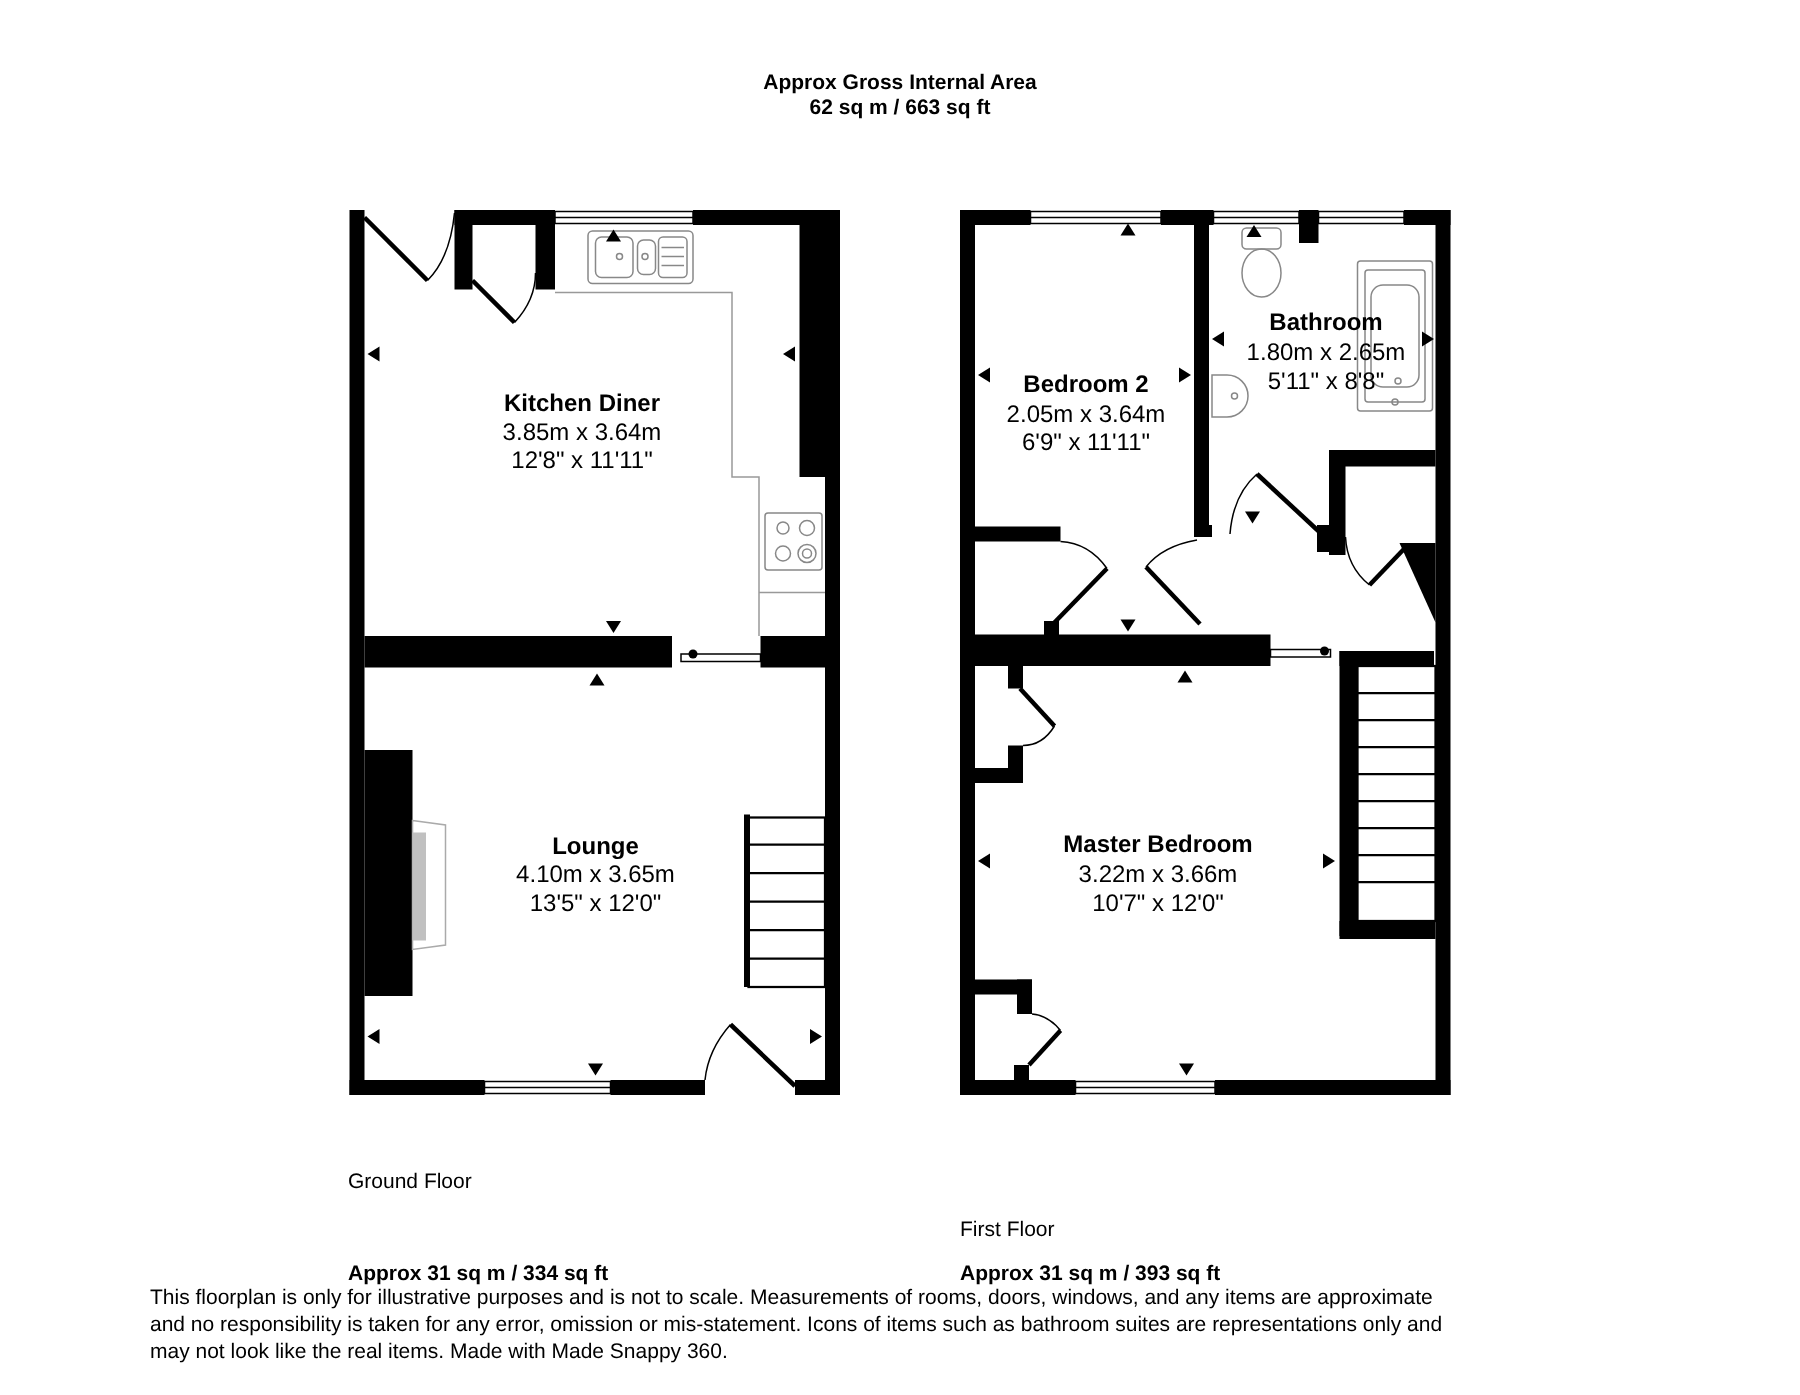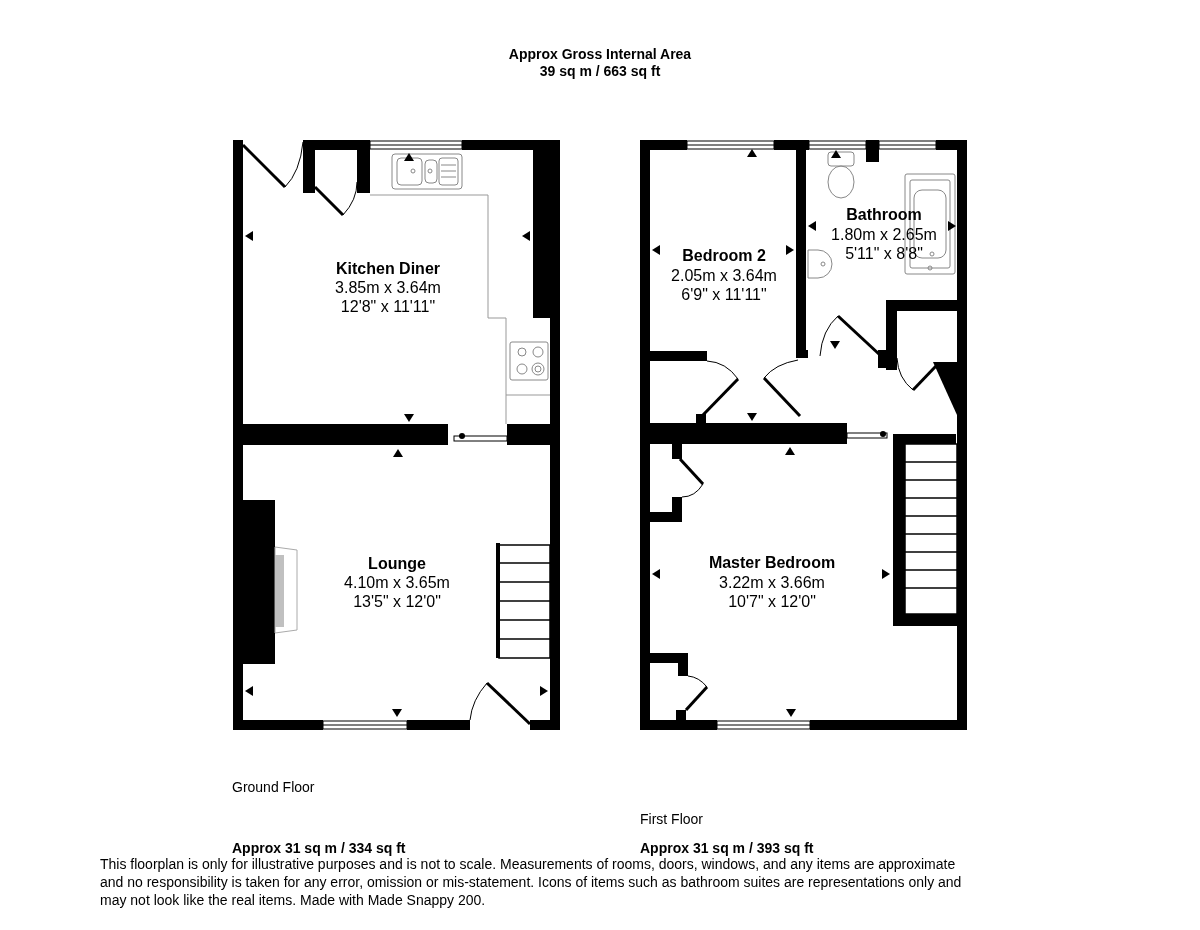--- a/index.html
+++ b/index.html
@@ -12,21 +12,21 @@
   .disclaimer { left:100px; width:1000px; top:855px; text-align:left; font-size:14px; line-height:18px; }
   svg { position:absolute; left:0; top:0; }
   .room-label { text-anchor:middle; }
   .rn { font-weight:bold; font-size:16px; }
   .rd { font-size:16px; }
 </style>
 </head>
 <body>
 
 <div class="abs hdr" style="top:46px;">Approx Gross Internal Area</div>
-<div class="abs hdr" style="top:63px;">39 sq m / 663 sq ft</div>
+<div class="abs hdr" style="top:63px;">62 sq m / 663 sq ft</div>
 
 <svg width="1200" height="930" viewBox="0 0 1200 930">
 
   <g>
 
     <g fill="#000">
       <rect x="233" y="140" width="10" height="590"></rect>
       <rect x="303" y="140" width="67" height="10"></rect>
       <rect x="303" y="140" width="12" height="53"></rect>
       <rect x="357" y="140" width="13" height="53"></rect>
@@ -249,14 +249,14 @@
 </svg>
 
 <div class="abs floor-title" style="left:232px; top:775px;">Ground Floor</div>
 <div class="abs floor-area" style="left:232px; top:806px;">Approx 31 sq m / 334 sq ft</div>
 <div class="abs floor-title" style="left:640px; top:775px;margin-top:32px;">First Floor</div>
 <div class="abs floor-area" style="left:640px; top:806px;">Approx 31 sq m / 393 sq ft</div>
 
 <div class="abs disclaimer">
   <div>This floorplan is only for illustrative purposes and is not to scale. Measurements of rooms, doors, windows, and any items are approximate</div>
   <div>and no responsibility is taken for any error, omission or mis-statement. Icons of items such as bathroom suites are representations only and</div>
-  <div>may not look like the real items. Made with Made Snappy 200.</div>
+  <div>may not look like the real items. Made with Made Snappy 360.</div>
 </div>
 
 </body></html>

